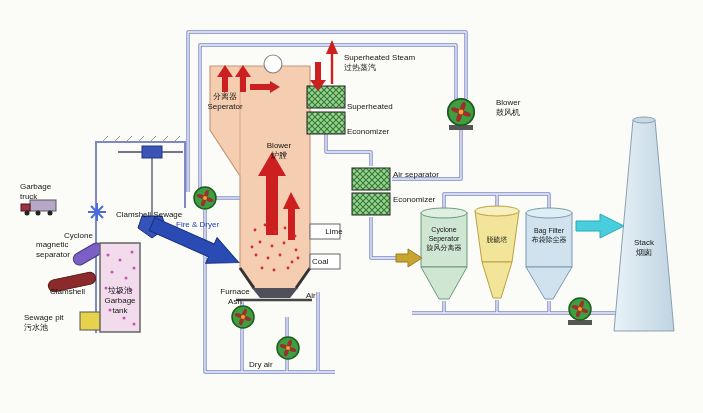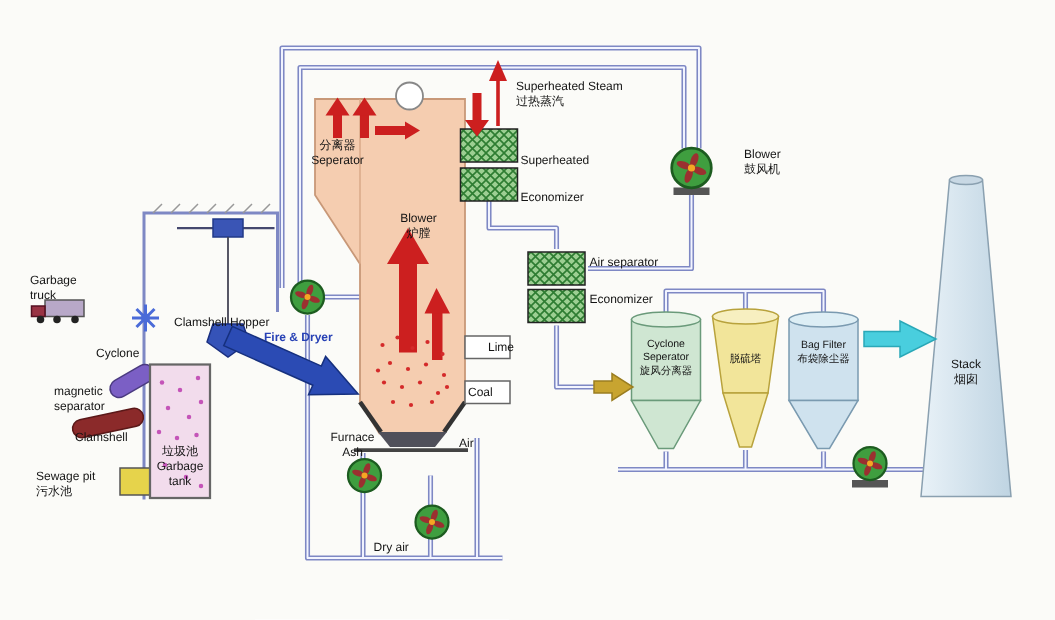--- a/index.html
+++ b/index.html
@@ -3,21 +3,21 @@
 <meta charset="utf-8">
 <style>
   html,body{margin:0;padding:0;background:#ffffff;}
   #page{position:relative;width:703px;height:413px;background:#fbfbf8;overflow:hidden;
         font-family:"Liberation Sans",sans-serif;}
   #diagram-svg{position:absolute;left:0;top:0;}
   .lbl{position:absolute;font-size:8px;line-height:1.25;color:#141414;
        white-space:pre-line;pointer-events:none;}
   .c{text-align:center;}
   .s7{font-size:7px;}
-  .blue{color:#2741b5;font-weight:bold;}
+  .blue{color:#2741b5;}
   .pipe{stroke:#7e88c4;stroke-width:3.4;fill:none;stroke-linejoin:round;}
   .pipe2{stroke:#f3f5ff;stroke-width:1.3;fill:none;stroke-linejoin:round;}
   .struct{stroke:#7e88c4;stroke-width:2;fill:none;}
 </style>
 </head>
 <body>
 
 <div id="page">
 
 <svg id="diagram-svg" width="703" height="413" viewBox="0 0 703 413">
@@ -217,29 +217,29 @@
   <use href="#fan" transform="translate(205,198)"></use>
   <use href="#fan" transform="translate(243,317)"></use>
   <use href="#fan" transform="translate(288,348)"></use>
   <rect x="568" y="320" width="24" height="5" fill="#555"></rect>
   <use href="#fan" transform="translate(580,309)"></use>
 </svg>
 
 <div class="lbl" style="left:20px;top:182px;width:52px">Garbage
 truck</div>
 <div class="lbl" style="left:64px;top:231px;width:40px">Cyclone</div>
-<div class="lbl" style="left:36px;top:256px;width:50px">magnetic
+<div class="lbl" style="left:36px;top:240px;width:50px">magnetic
 separator</div>
 <div class="lbl" style="left:50px;top:287px;width:46px">Clamshell</div>
 <div class="lbl" style="left:24px;top:313px;width:54px">Sewage pit
 污水池</div>
-<div class="lbl c" style="left:99px;top:296px;width:42px">垃圾池
+<div class="lbl c" style="left:99px;top:286px;width:42px">垃圾池
 Garbage
 tank</div>
-<div class="lbl" style="left:116px;top:210px;width:72px">Clamshell Hopper</div>
+<div class="lbl" style="left:116px;top:210px;width:72px">Clamshell Sewage</div>
 <div class="lbl blue" style="left:176px;top:220px;width:60px">Fire &amp; Dryer</div>
 <div class="lbl c" style="left:202px;top:92px;width:46px">分离器
 Seperator</div>
 <div class="lbl c" style="left:257px;top:141px;width:44px">Blower
 炉膛</div>
 <div class="lbl" style="left:344px;top:53px;width:92px">Superheated Steam
 过热蒸汽</div>
 <div class="lbl" style="left:347px;top:102px;width:60px">Superheated</div>
 <div class="lbl" style="left:347px;top:127px;width:60px">Economizer</div>
 <div class="lbl" style="left:393px;top:170px;width:62px">Air separator</div>

